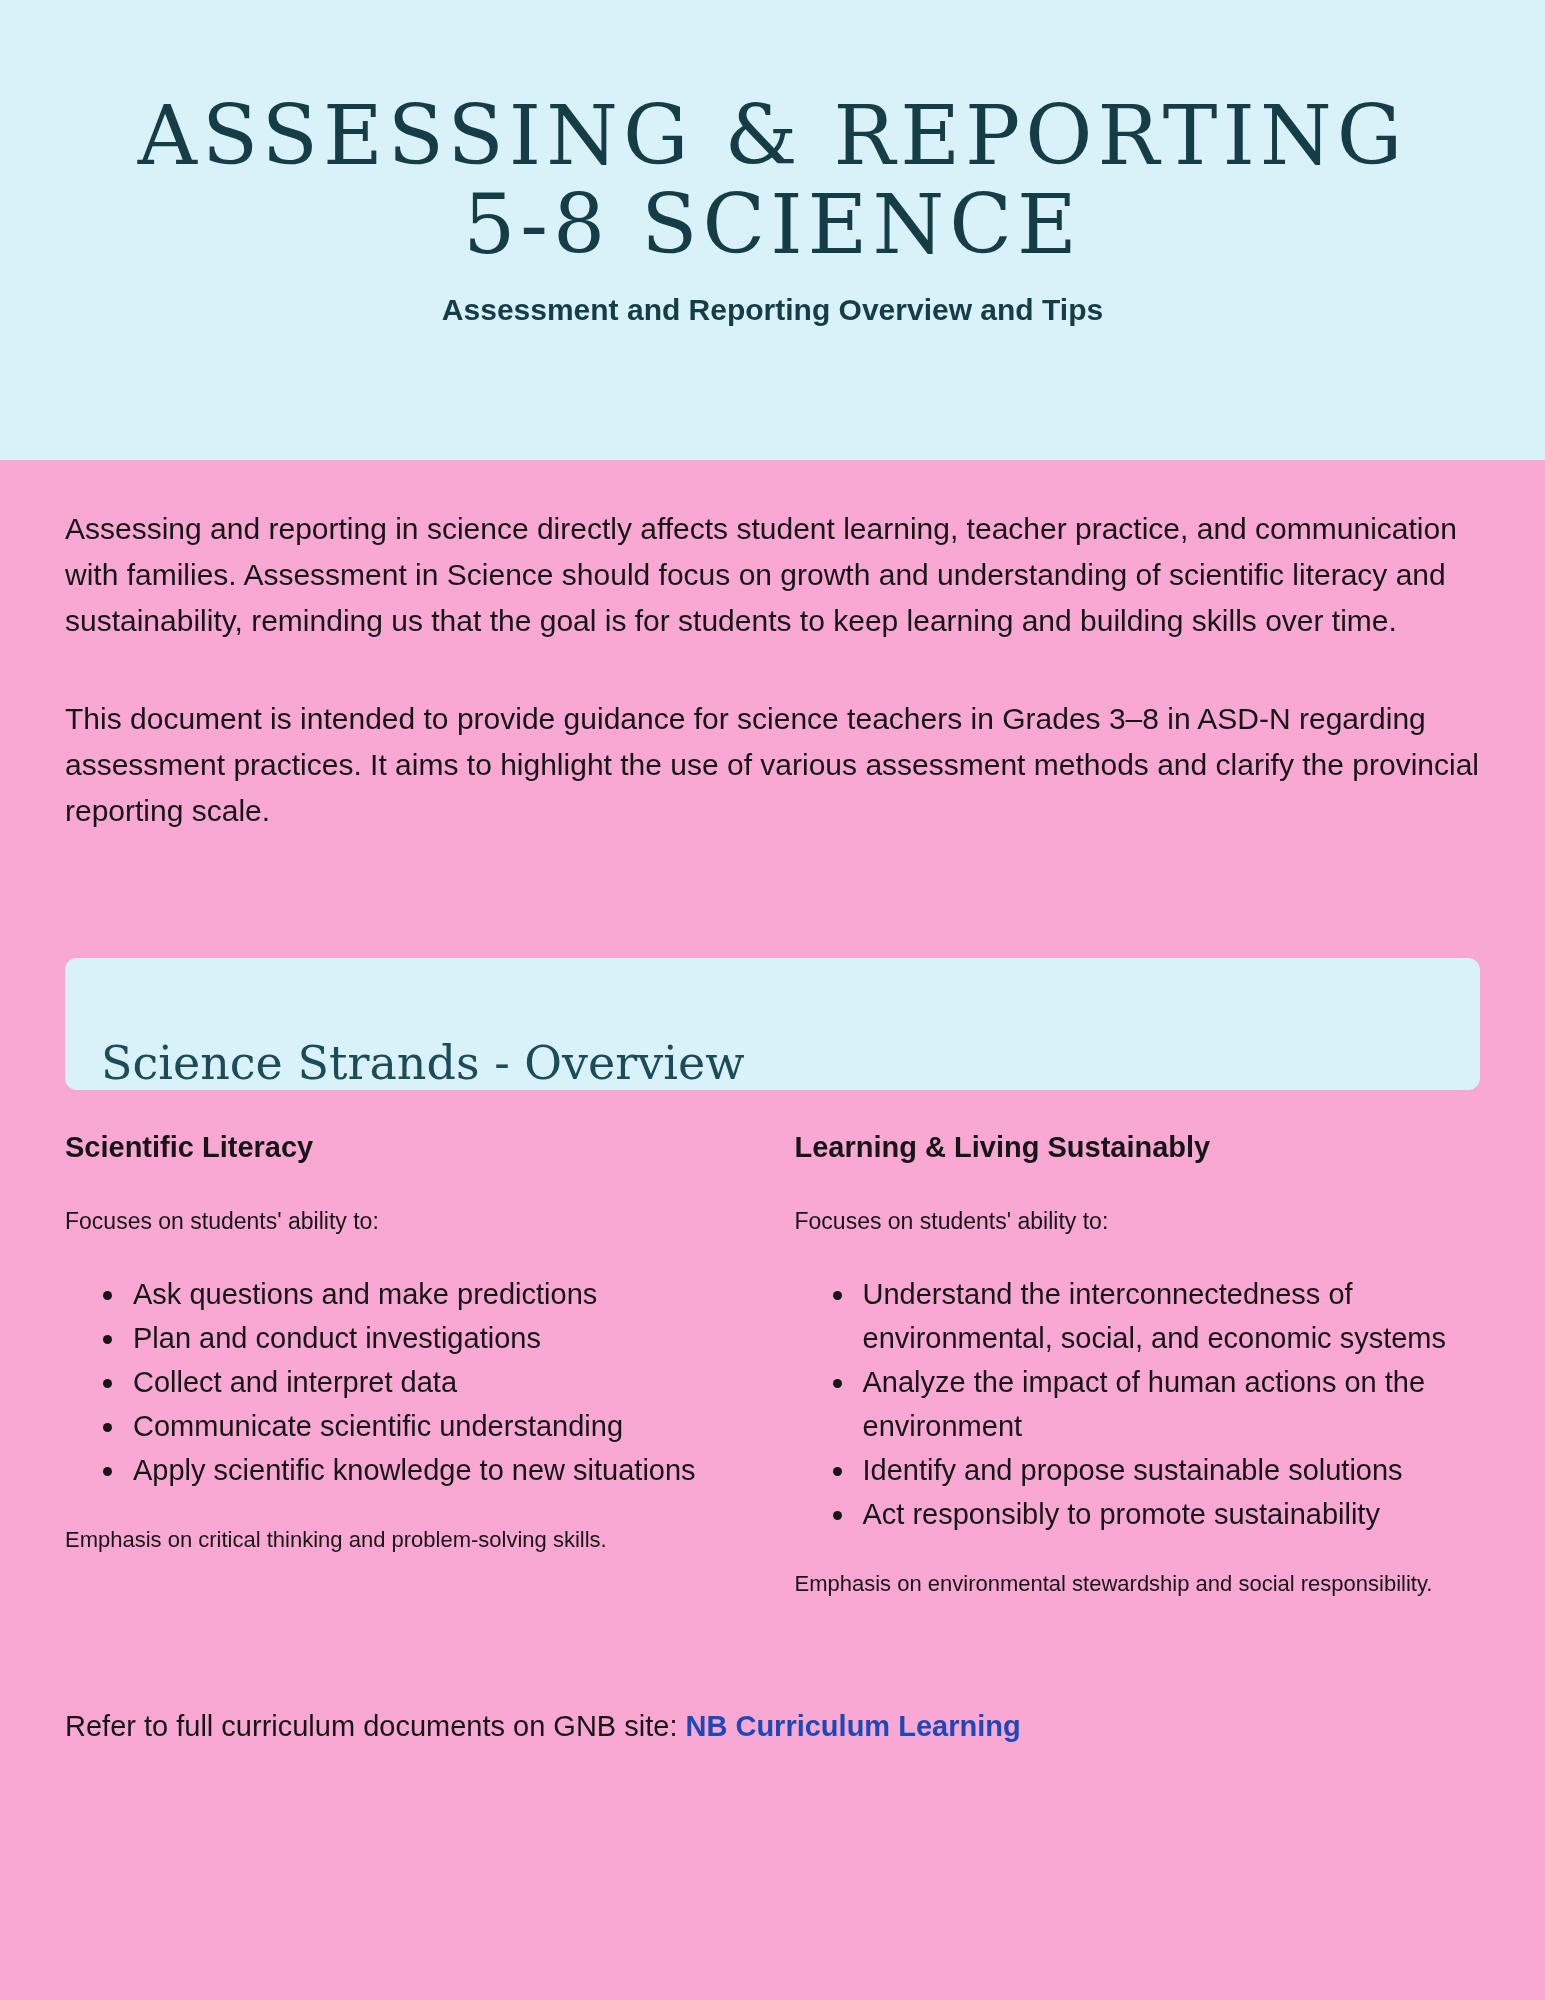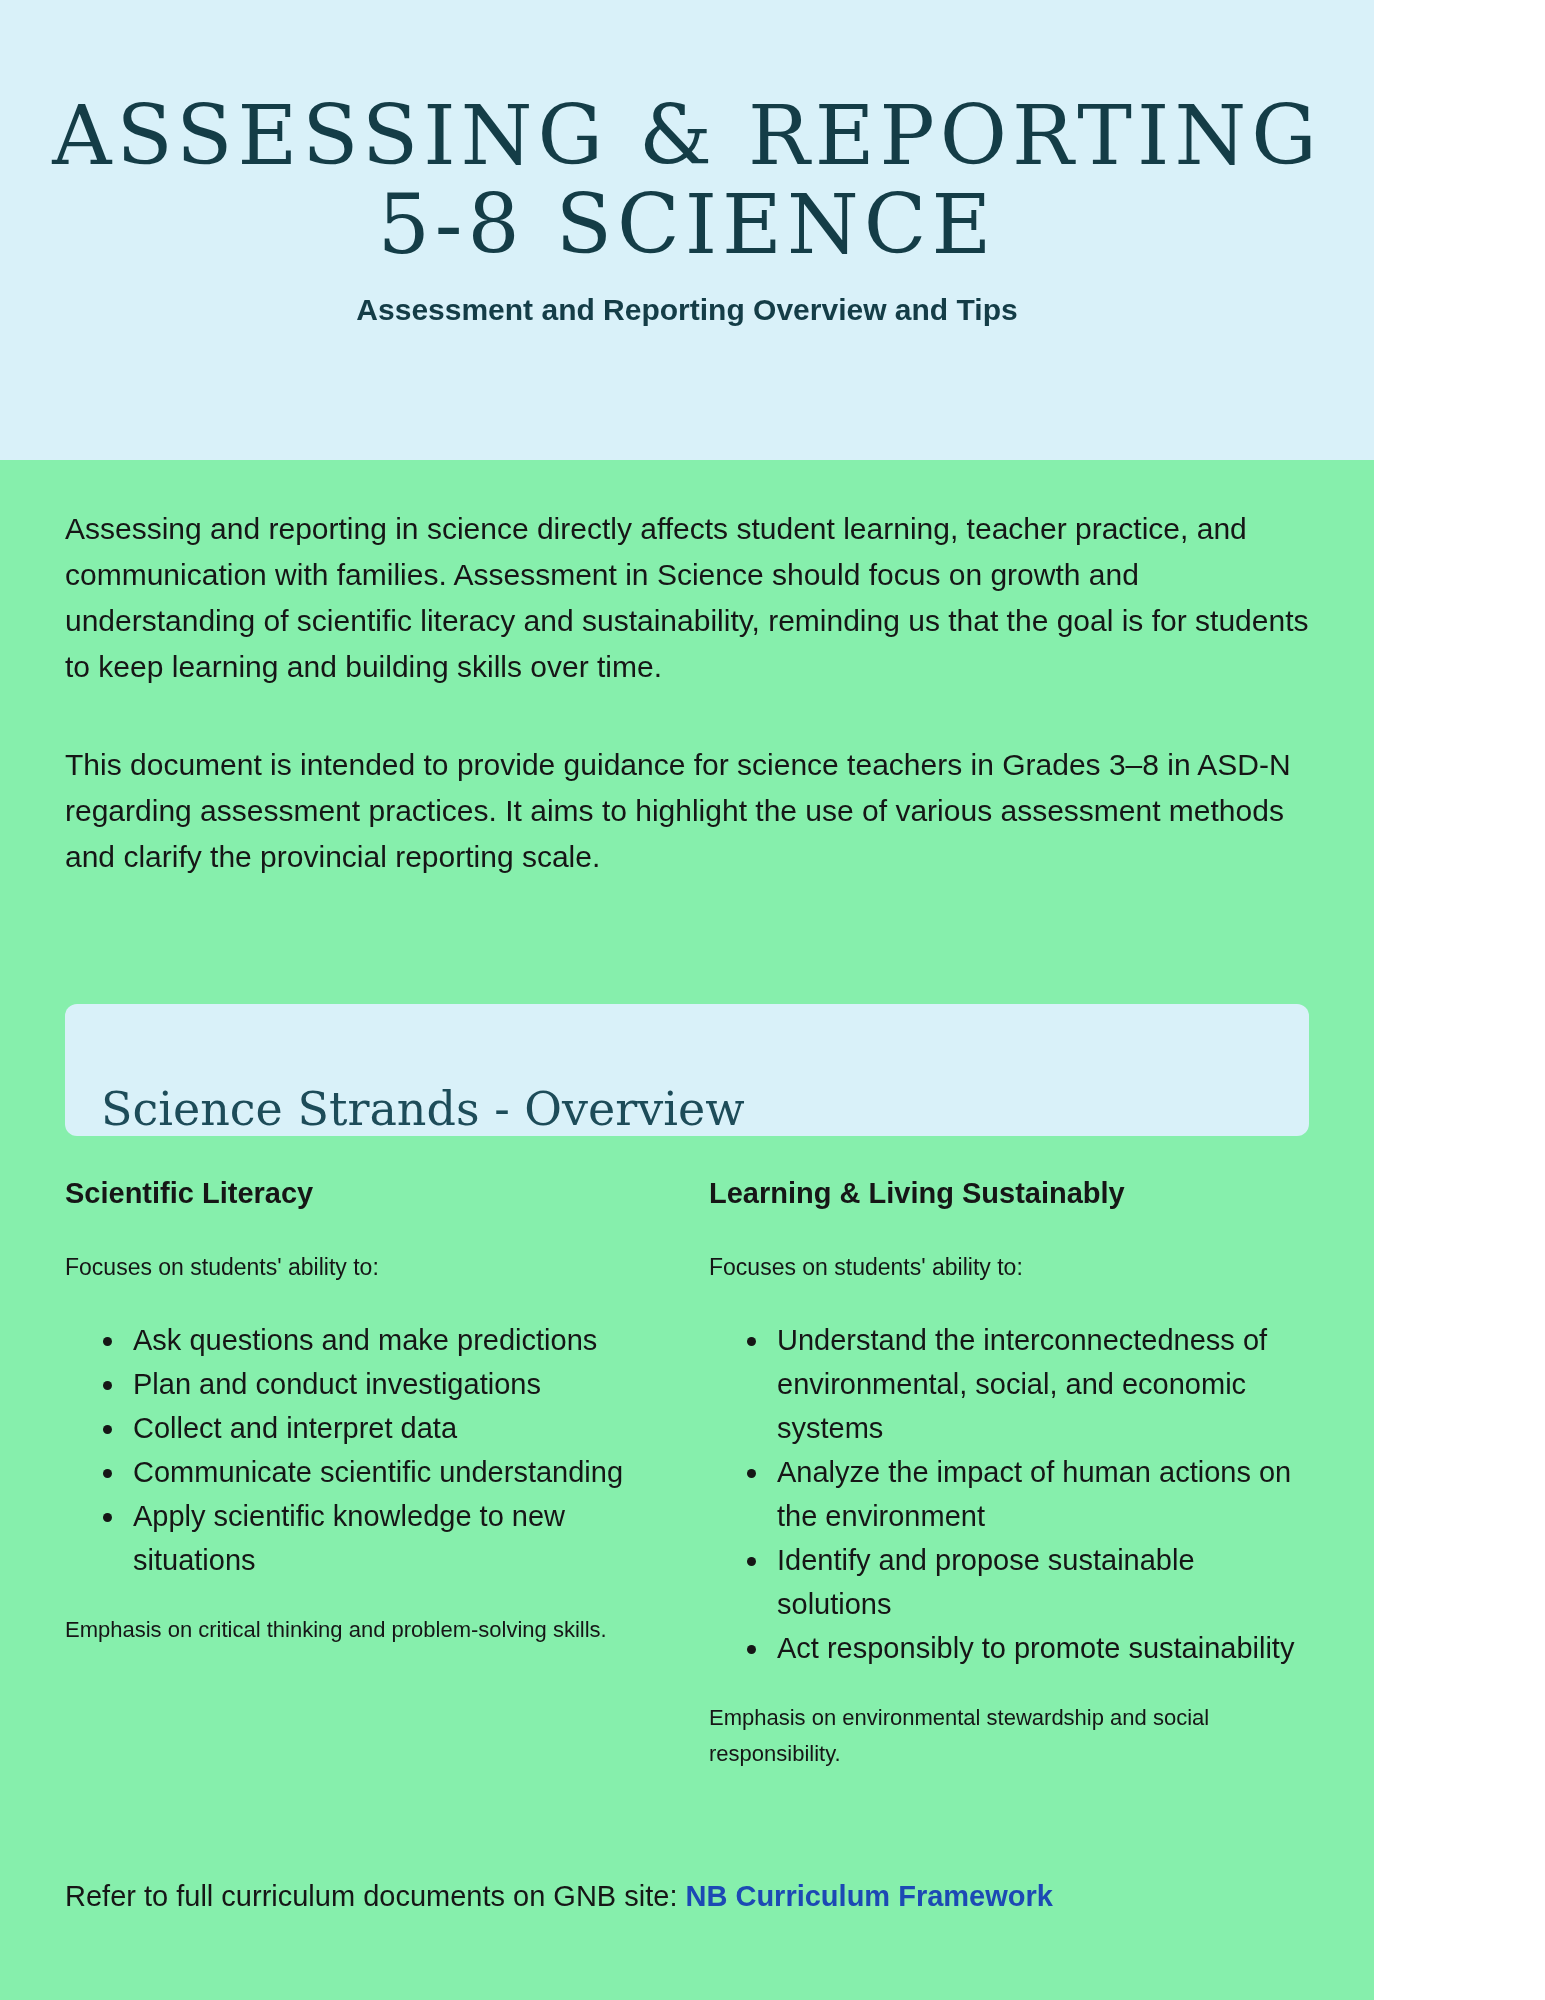--- a/index.html
+++ b/index.html
@@ -5,21 +5,21 @@
   :root{
     --banner-bg:#d9f1f9;
     --title-text:#143d47;
     --section-heading-text:#1d4c59;
     --body-text:#161616;
     --link:#1c49b4;
   }
   *{box-sizing:border-box;}
   html,body{margin:0;padding:0;background:#ffffff;}
   .page{
-    width:1374px;min-height:2000px;background:#86efac;
+    width:1545px;min-height:2000px;background:#f9a8d4;
     font-family:"Liberation Sans", sans-serif;color:var(--body-text);
     overflow:hidden;
   }
   
   .banner{
     width:100%;height:460px;background:var(--banner-bg);
     padding-top:92px;text-align:center;
   }
   .title-line{
     font-family:"DejaVu Serif", serif;
@@ -108,17 +108,17 @@
               <li>Identify and propose sustainable solutions</li>
               <li>Act responsibly to promote sustainability</li>
             </ul>
           <p class="emphasis">Emphasis on environmental stewardship and social responsibility.</p>
         </div>
 
       </div>
     </section>
 
     <p class="footer-line">
-      <span>Refer to full curriculum documents on GNB site: </span><a class="footer-link" href="#">NB Curriculum Framework</a>
+      <span>Refer to full curriculum documents on GNB site: </span><a class="footer-link" href="#">NB Curriculum Learning</a>
     </p>
 
   </main>
 </div>
 
 </body></html>

